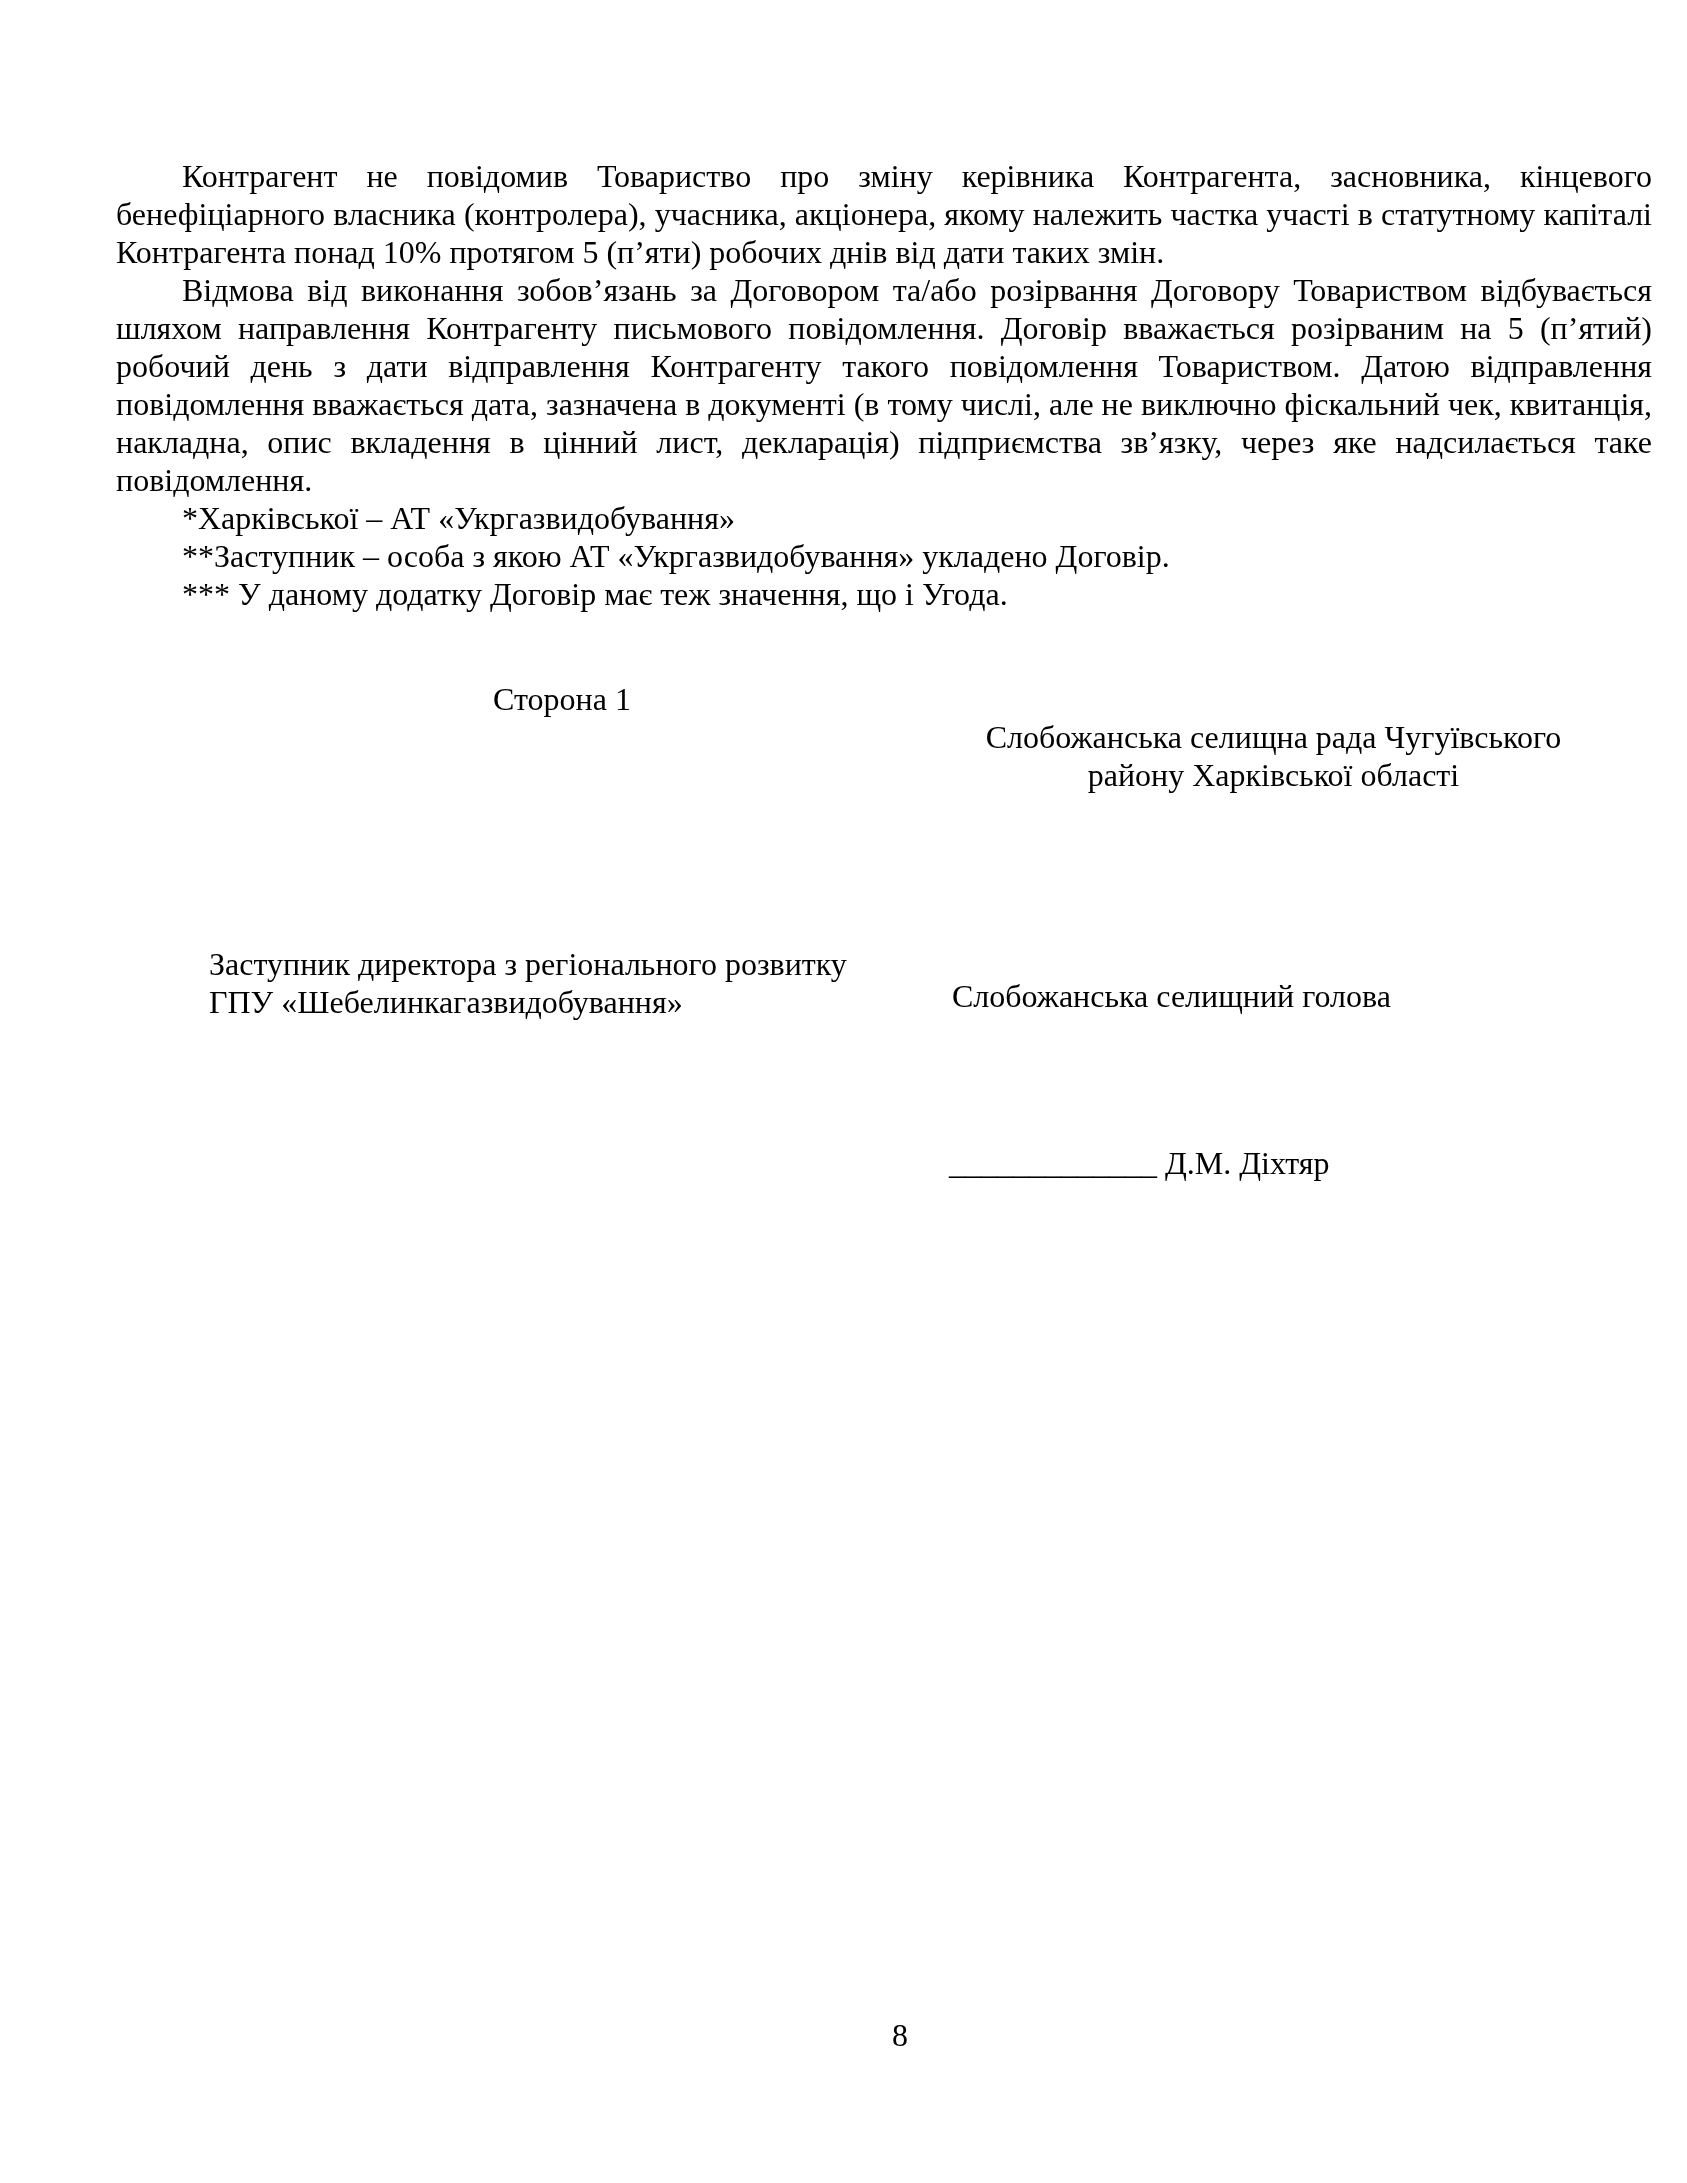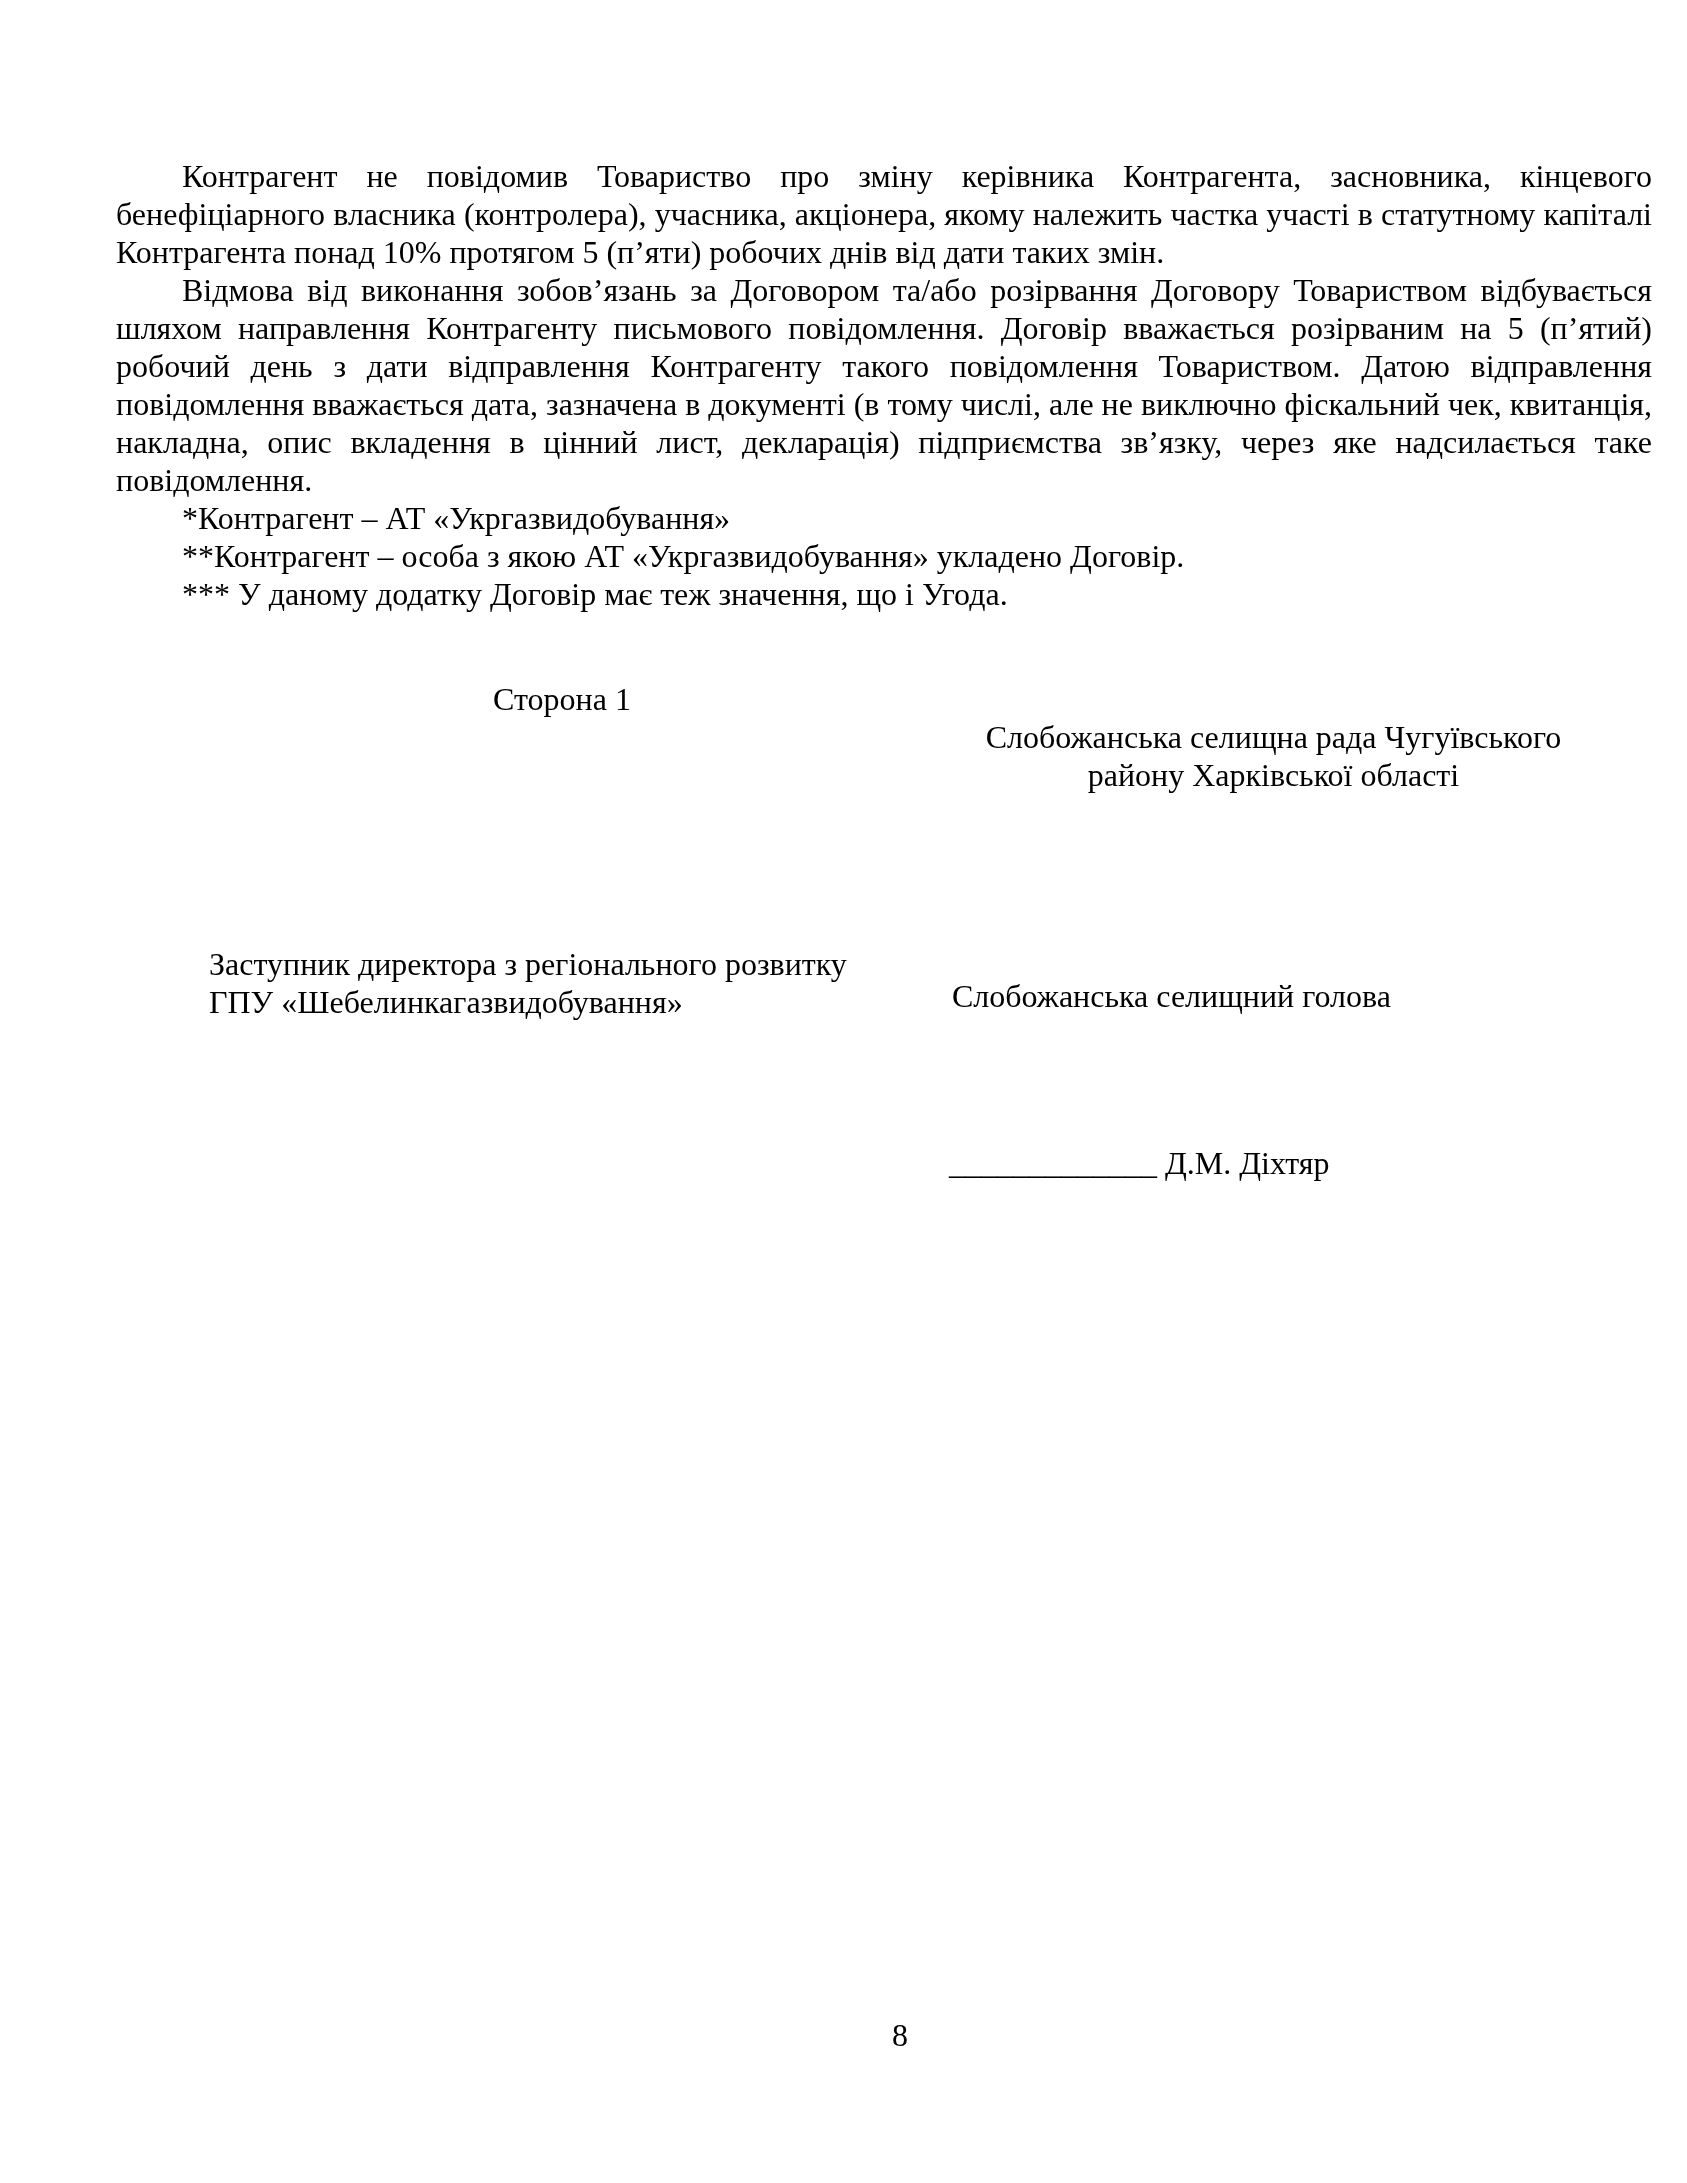--- a/index.html
+++ b/index.html
@@ -60,22 +60,22 @@
   }
 </style>
 </head>
 <body>
 
 <div class="page">
 
   <div class="main-text">
     <p class="justified">Контрагент не повідомив Товариство про зміну керівника Контрагента, засновника, кінцевого бенефіціарного власника (контролера), учасника, акціонера, якому належить частка участі в статутному капіталі Контрагента понад 10% протягом 5 (п’яти) робочих днів від дати таких змін.</p>
     <p class="justified">Відмова від виконання зобов’язань за Договором та/або розірвання Договору Товариством відбувається шляхом направлення Контрагенту письмового повідомлення. Договір вважається розірваним на 5 (п’ятий) робочий день з дати відправлення Контрагенту такого повідомлення Товариством. Датою відправлення повідомлення вважається дата, зазначена в документі (в тому числі, але не виключно фіскальний чек, квитанція, накладна, опис вкладення в цінний лист, декларація) підприємства зв’язку, через яке надсилається таке повідомлення.</p>
-    <p>*Контрагент – АТ «Укргазвидобування»</p>
-    <p>**Контрагент – особа з якою АТ «Укргазвидобування» укладено Договір.</p>
+    <p>*Харківської – АТ «Укргазвидобування»</p>
+    <p>**Заступник – особа з якою АТ «Укргазвидобування» укладено Договір.</p>
     <p>*** У даному додатку Договір має теж значення, що і Угода.</p>
   </div>
 
   <div class="abs bold centered party1-header">Сторона 1</div>
 
 
 
   <div class="abs preline party1-title">Заступник директора з регіонального розвитку
 ГПУ «Шебелинкагазвидобування»</div>
 

